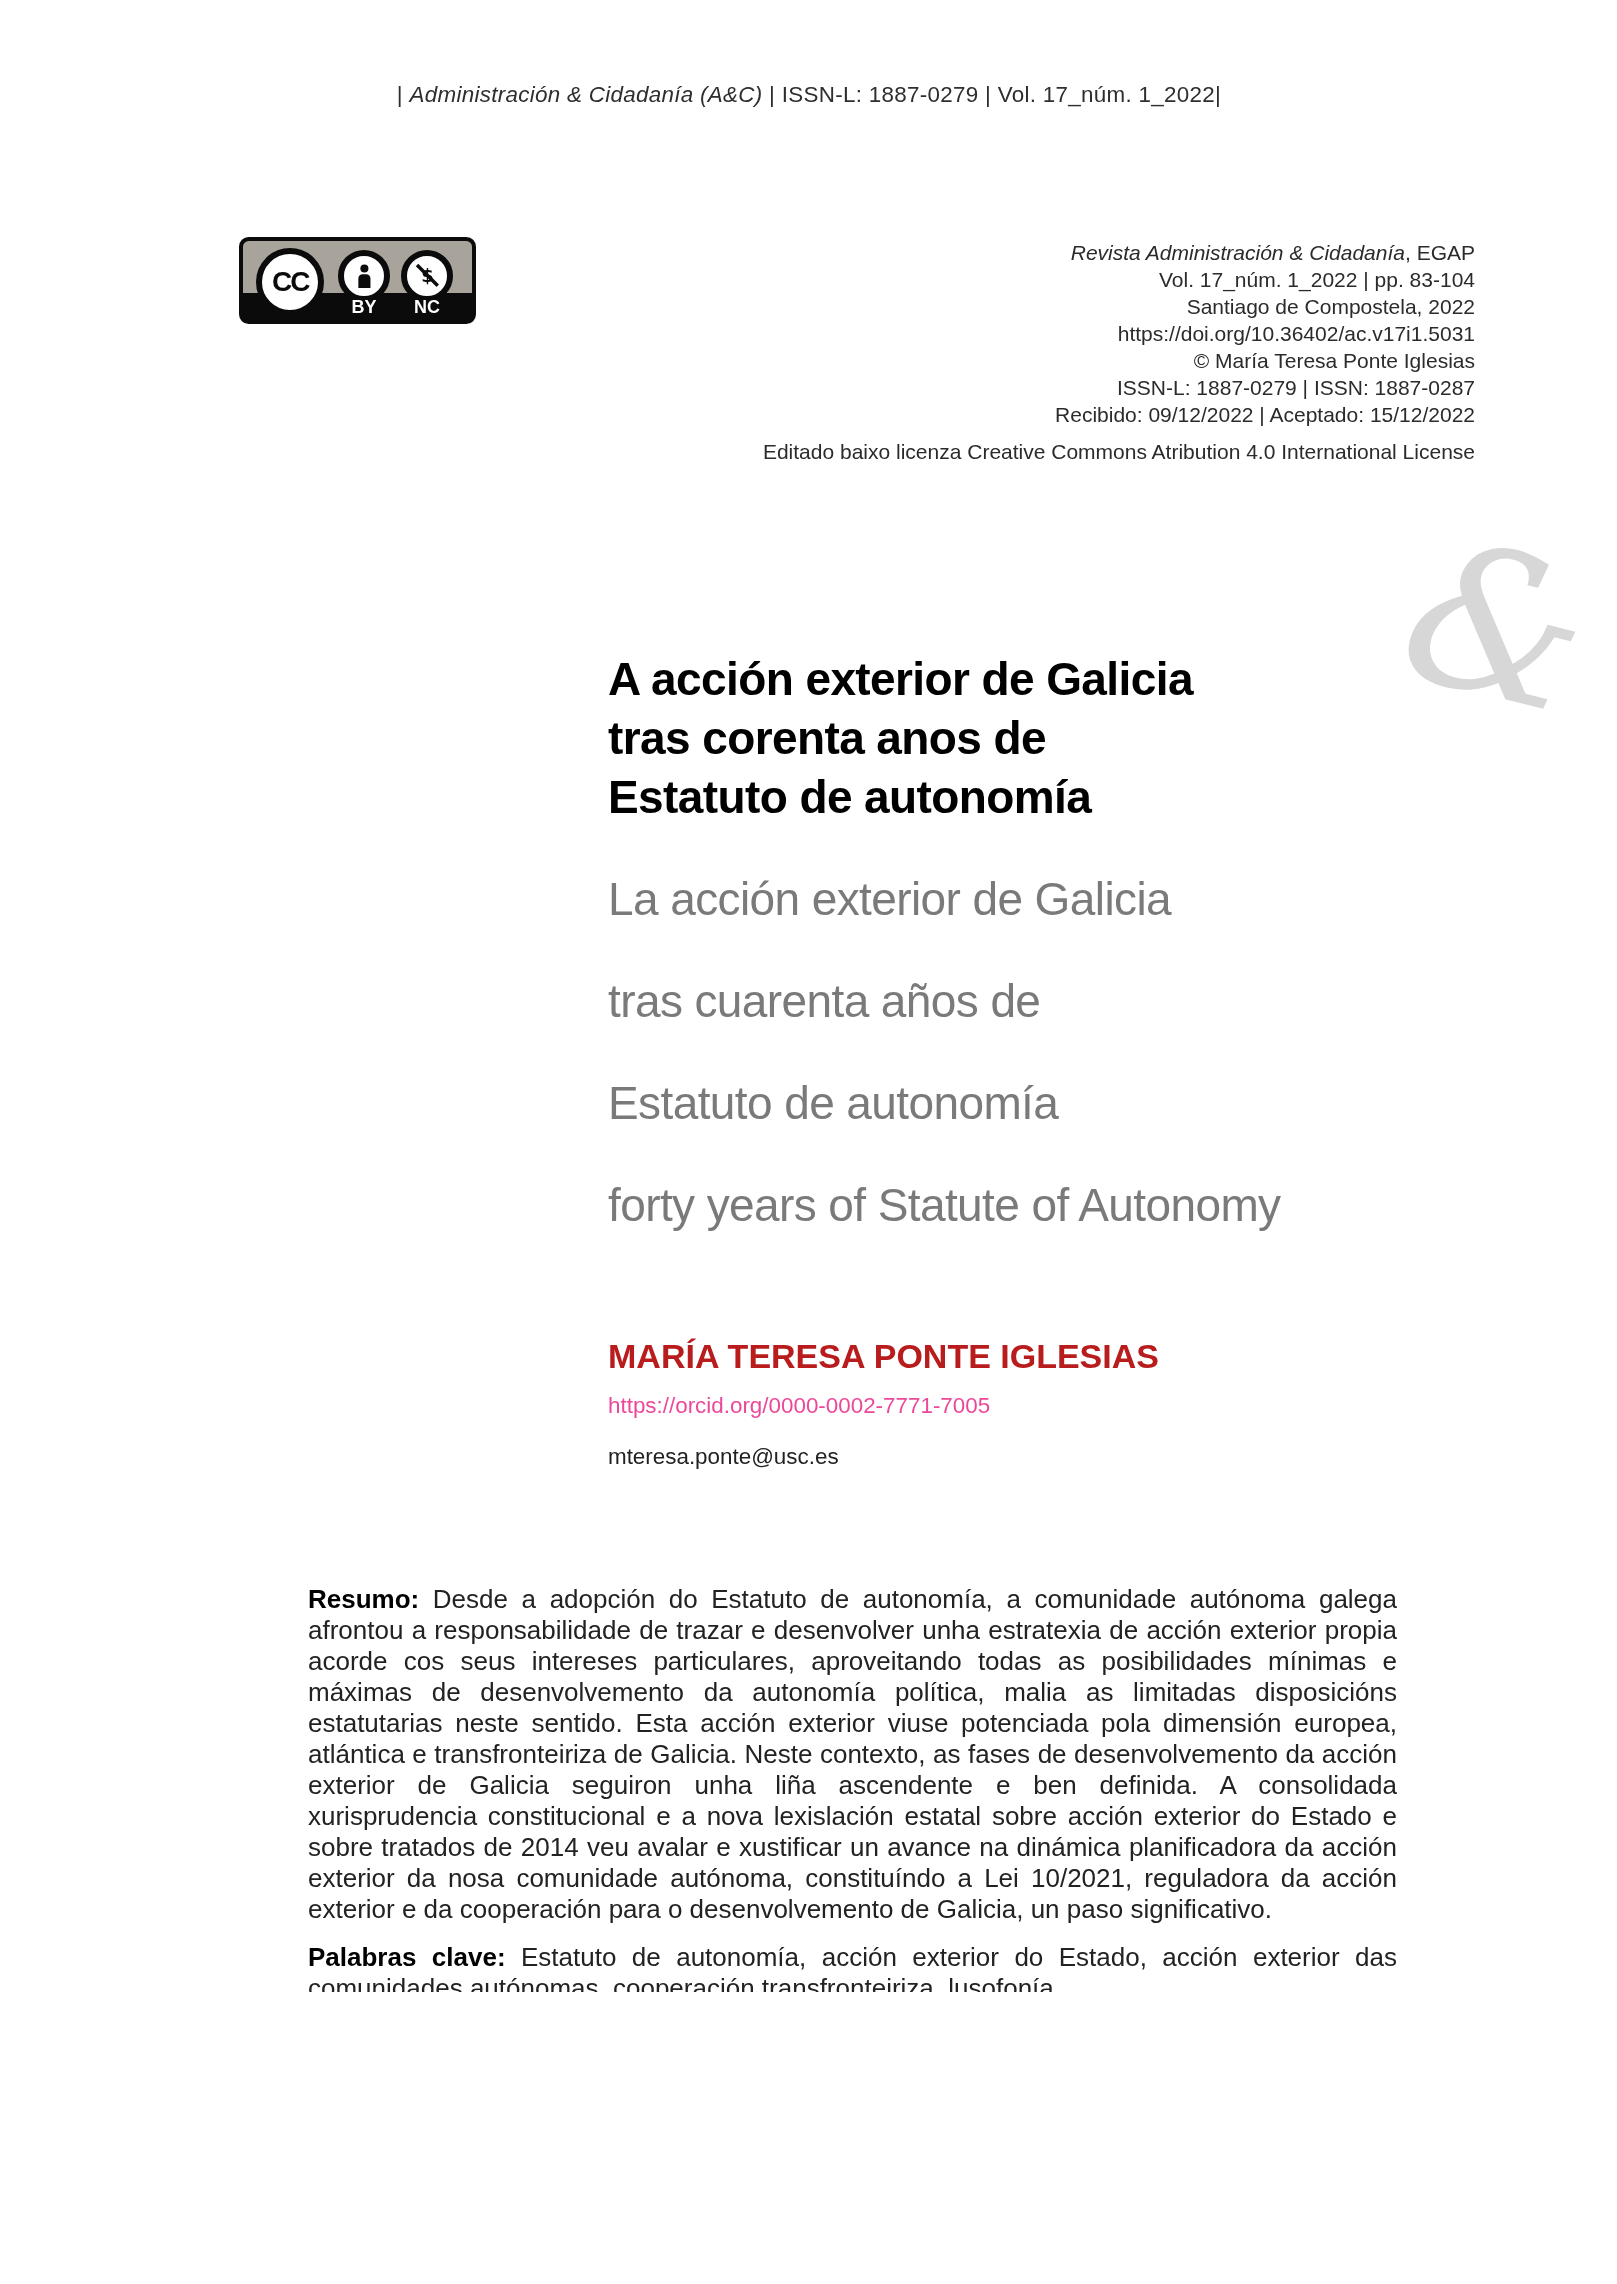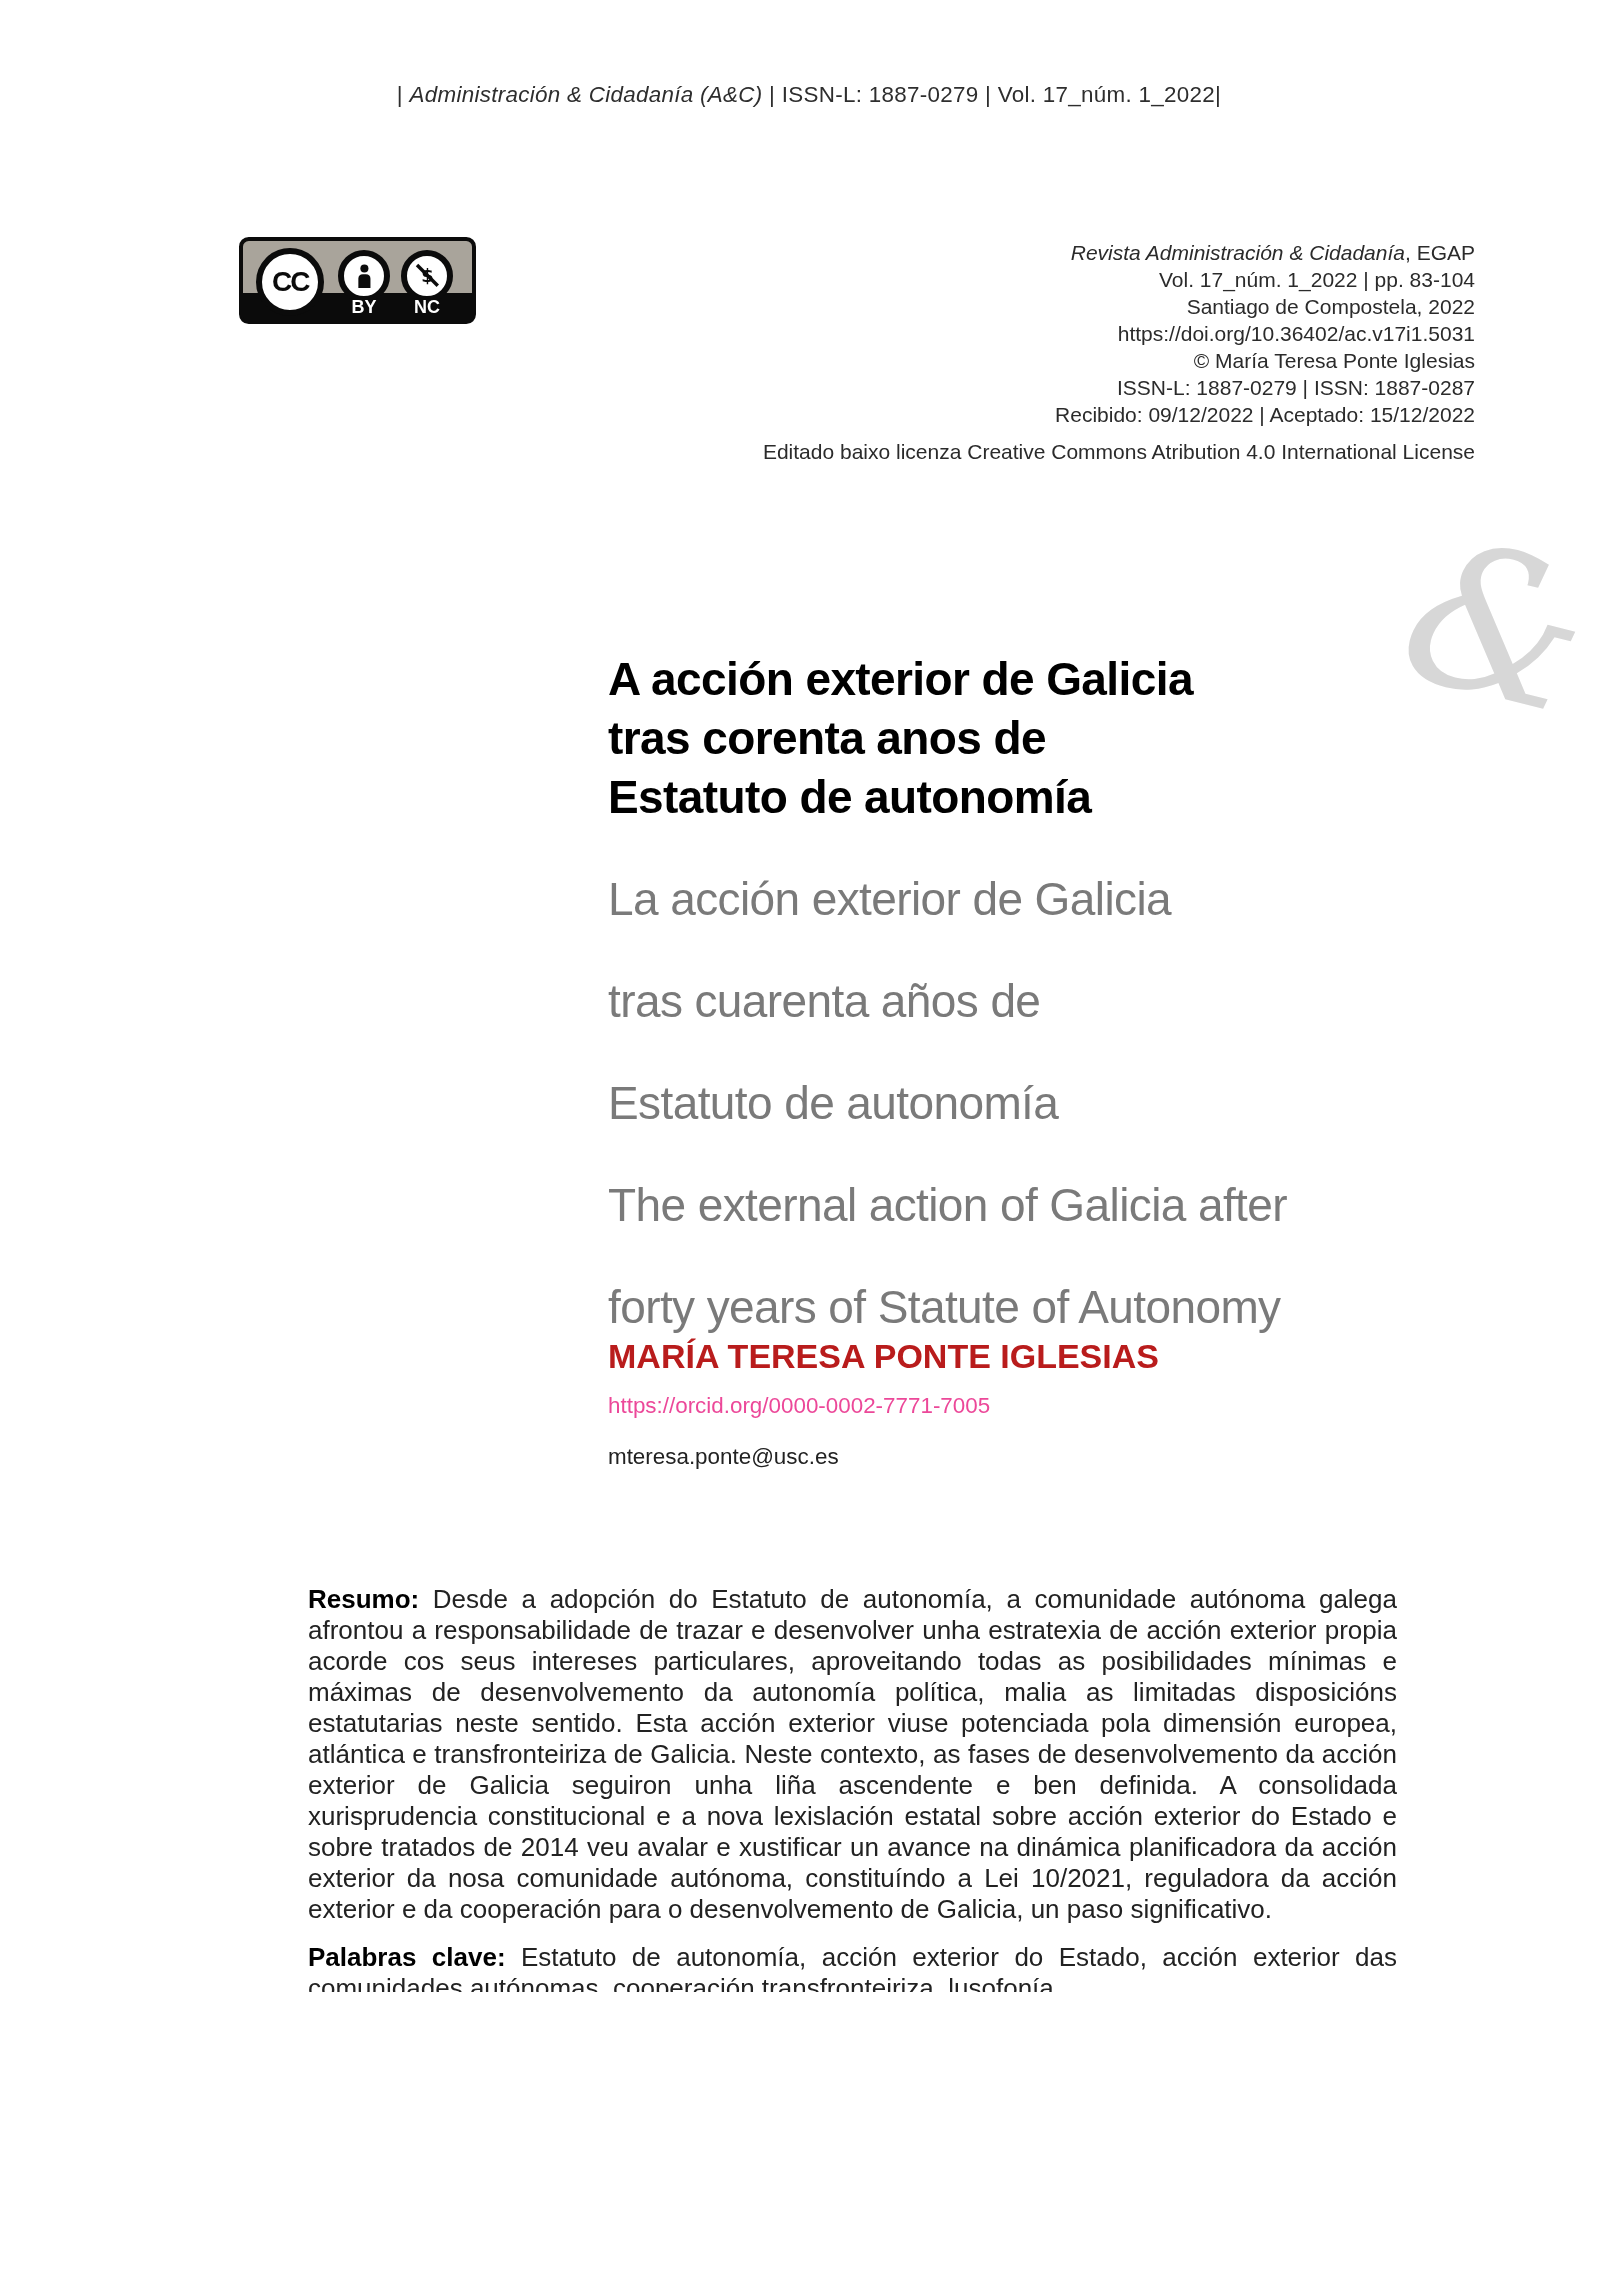--- a/index.html
+++ b/index.html
@@ -201,21 +201,20 @@
       <div>A acción exterior de Galicia</div>
       <div>tras corenta anos de</div>
       <div>Estatuto de autonomía</div>
     </div>
     <div class="title-es">
       <div>La acción exterior de Galicia</div>
       <div>tras cuarenta años de</div>
       <div>Estatuto de autonomía</div>
     </div>
     <div class="title-en">
-      <div>The external action of Galicia after</div>
       <div>forty years of Statute of Autonomy</div>
     </div>
   </div>
 
   <div class="author-block">
     <div class="author-name">MARÍA TERESA PONTE IGLESIAS</div>
     <div class="author-orcid">https://orcid.org/0000-0002-7771-7005</div>
     <div class="author-email">mteresa.ponte@usc.es</div>
   </div>
 

